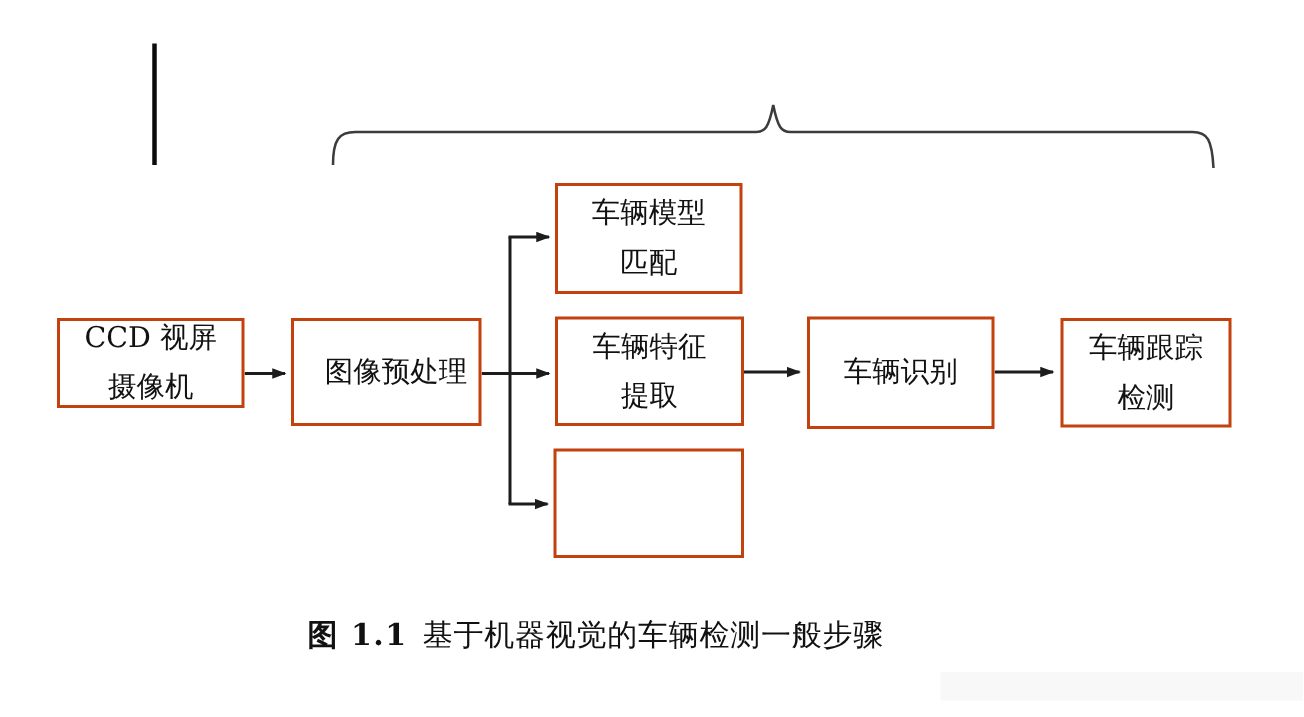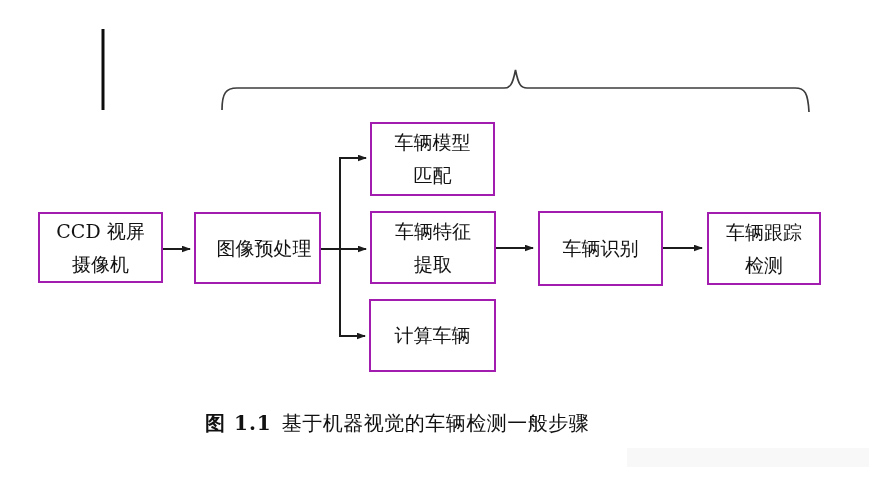--- a/index.html
+++ b/index.html
@@ -15,34 +15,34 @@
   }
 
   .connector-layer {
     position: absolute;
     left: 0; top: 0;
     width: 869px; height: 478px;
   }
 
   .node {
     position: absolute;
-    border: 2px solid #a21caf;
+    border: 2px solid #c2410c;
     background: #ffffff;
     display: flex;
     flex-direction: column;
     align-items: center;
     justify-content: center;
     font-size: 19px;
     line-height: 1.72;
     color: #111111;
     text-align: center;
     white-space: nowrap;
   }
 
-  #node-camera      { left: 38px;  top: 212px; width: 125px; height: 71px; text-align: right; }
+  #node-camera      { left: 38px;  top: 212px; width: 125px; height: 60px; text-align: right; }
   #node-preprocess  { left: 194px; top: 212px; width: 127px; height: 72px; padding-left: 13px; }
   #node-model       { left: 370px; top: 122px; width: 125px; height: 74px; }
   #node-feature     { left: 370px; top: 211px; width: 126px; height: 73px; }
   #node-optical     { left: 369px; top: 299px; width: 127px; height: 73px; }
   #node-recognition { left: 538px; top: 211px; width: 125px; height: 75px; }
   #node-tracking    { left: 707px; top: 212px; width: 114px; height: 73px; }
 
   .caption {
     position: absolute;
     left: 205px;
@@ -114,21 +114,20 @@
     <span>车辆模型</span>
     <span>匹配</span>
   </div>
 
   <div class="node" id="node-feature">
     <span>车辆特征</span>
     <span>提取</span>
   </div>
 
   <div class="node" id="node-optical">
-    <span>计算车辆</span>
   </div>
 
   <div class="node" id="node-recognition">
     <span>车辆识别</span>
     <span></span>
   </div>
 
   <div class="node" id="node-tracking">
     <span>车辆跟踪</span>
     <span>检测</span>

